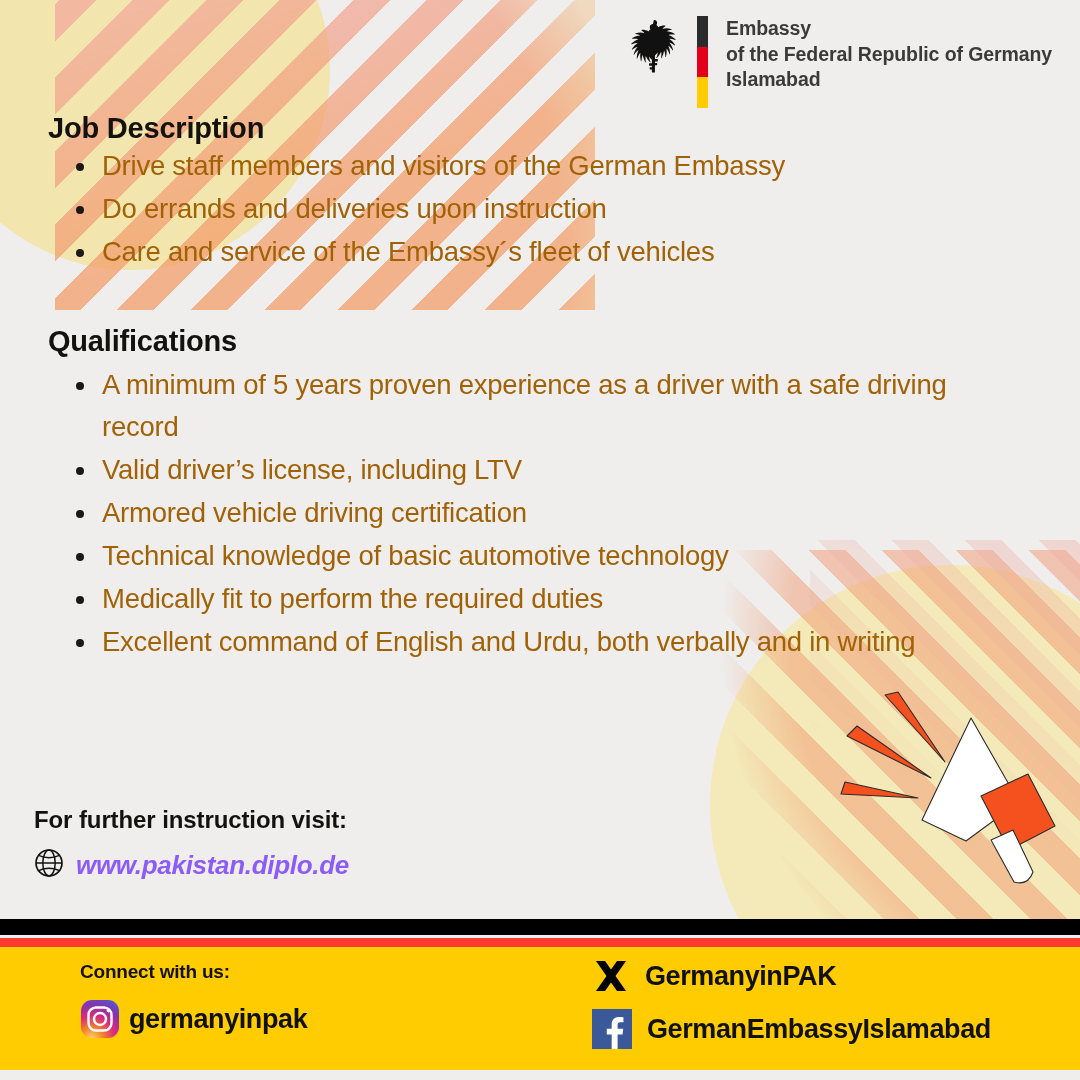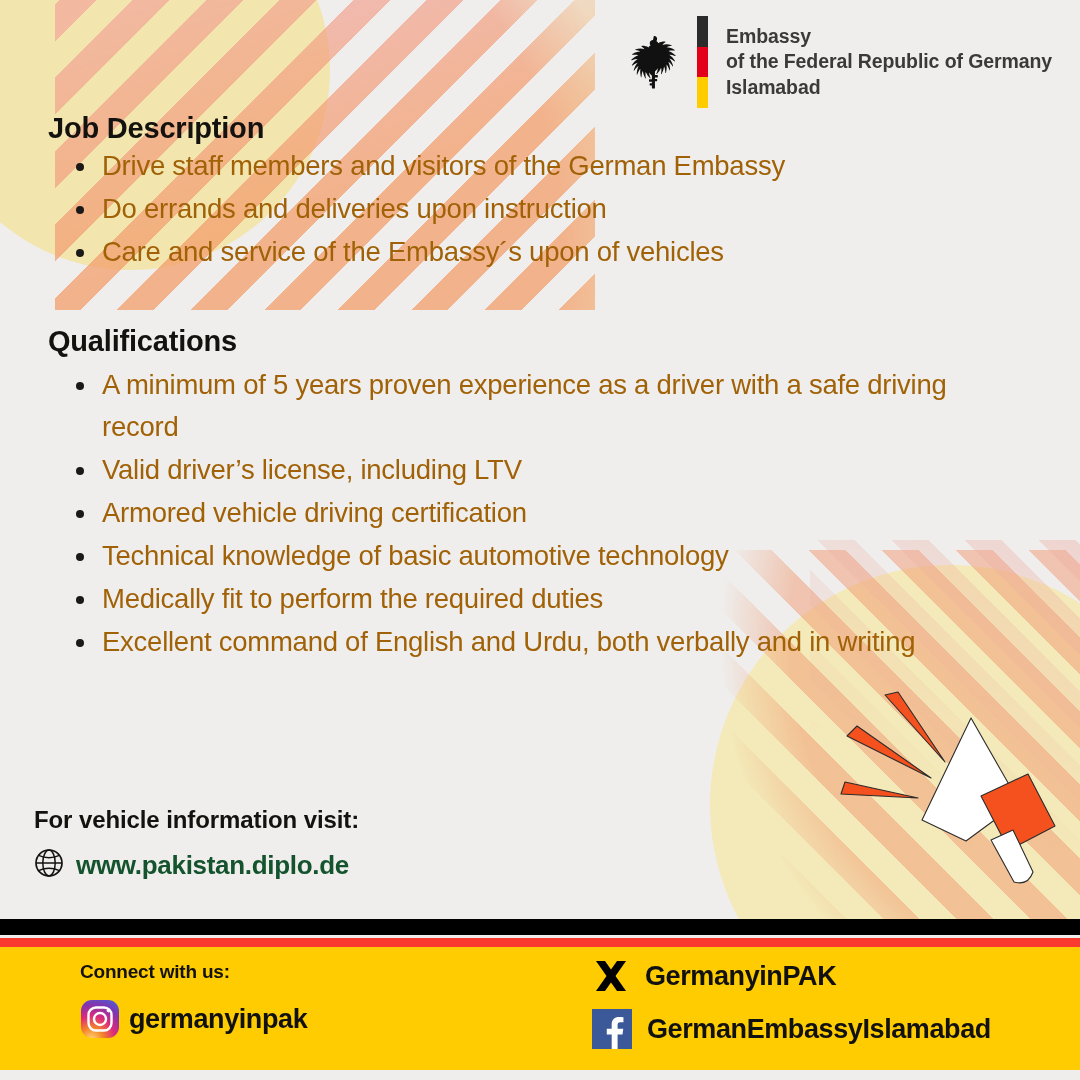--- a/index.html
+++ b/index.html
@@ -90,21 +90,21 @@
     );
     -webkit-mask-image: linear-gradient(205deg, #000 10%, transparent 70%);
     mask-image: linear-gradient(205deg, #000 10%, transparent 70%);
   }
 
   
   #logo {
     position: absolute;
     right: 28px; top: 16px;
     display: flex;
-    align-items: center;
+    align-items: flex-start;
     gap: 4px;
   }
   #eagle-wrap { width: 52px; height: 56px; margin-right: 14px; margin-top: 4px; }
   #tricolor {
     width: 11px; height: 92px;
     display: flex; flex-direction: column;
     margin-right: 14px;
   }
   #tricolor span { display: block; width: 100%; height: 33.33%; }
   .logo-lines { display: flex; flex-direction: column; }
@@ -162,22 +162,23 @@
     font-size: 24px;
     font-weight: bold;
     color: #14120f;
     letter-spacing: -0.1px;
     margin-bottom: 14px;
   }
   #website-row { display: flex; align-items: center; gap: 12px; }
   #website-text {
     font-size: 26px;
     font-weight: bold;
-    color: #14532d;
+    color: #8b5cf6;
     letter-spacing: -0.3px;
+    font-style: italic;
   }
 
   
   #megaphone { right: 22px; bottom: 175px; width: 235px; height: 215px; }
 
   
   #stripe-black {
     position: absolute; left: 0; top: 919px;
     width: 100%; height: 16px; background: #000000;
   }
@@ -244,40 +245,40 @@
     </div>
   </div>
 
   <div id="content">
 
     <div class="section" id="section-job-description">
       <div class="section-title">Job Description</div>
       <ul class="bullets">
         <li>Drive staff members and visitors of the German Embassy</li>
         <li>Do errands and deliveries upon instruction</li>
-        <li>Care and service of the Embassy´s upon of vehicles</li>
+        <li>Care and service of the Embassy´s fleet of vehicles</li>
       </ul>
     </div>
 
     <div class="section" id="section-qualifications">
       <div class="section-title">Qualifications</div>
       <ul class="bullets">
         <li>A minimum of 5 years proven experience as a driver with a safe driving record</li>
         <li>Valid driver’s license, including LTV</li>
         <li>Armored vehicle driving certification</li>
         <li>Technical knowledge of basic automotive technology</li>
         <li>Medically fit to perform the required duties</li>
         <li>Excellent command of English and Urdu, both verbally and in writing</li>
       </ul>
     </div>
 
   </div>
 
   <div id="further-info">
-    <div id="further-info-title">For vehicle information visit:</div>
+    <div id="further-info-title">For further instruction visit:</div>
     <div id="website-row">
       <span>
         <svg width="30" height="30" viewBox="0 0 30 30" aria-hidden="true">
           <circle cx="15" cy="15" r="13" fill="none" stroke="#14120f" stroke-width="1.7"></circle>
           <ellipse cx="15" cy="15" rx="6.2" ry="13" fill="none" stroke="#14120f" stroke-width="1.5"></ellipse>
           <line x1="2" y1="15" x2="28" y2="15" stroke="#14120f" stroke-width="1.5"></line>
           <path d="M4.6 7.4 Q15 12.2 25.4 7.4" fill="none" stroke="#14120f" stroke-width="1.4"></path>
           <path d="M4.6 22.6 Q15 17.8 25.4 22.6" fill="none" stroke="#14120f" stroke-width="1.4"></path>
         </svg>
       </span>

